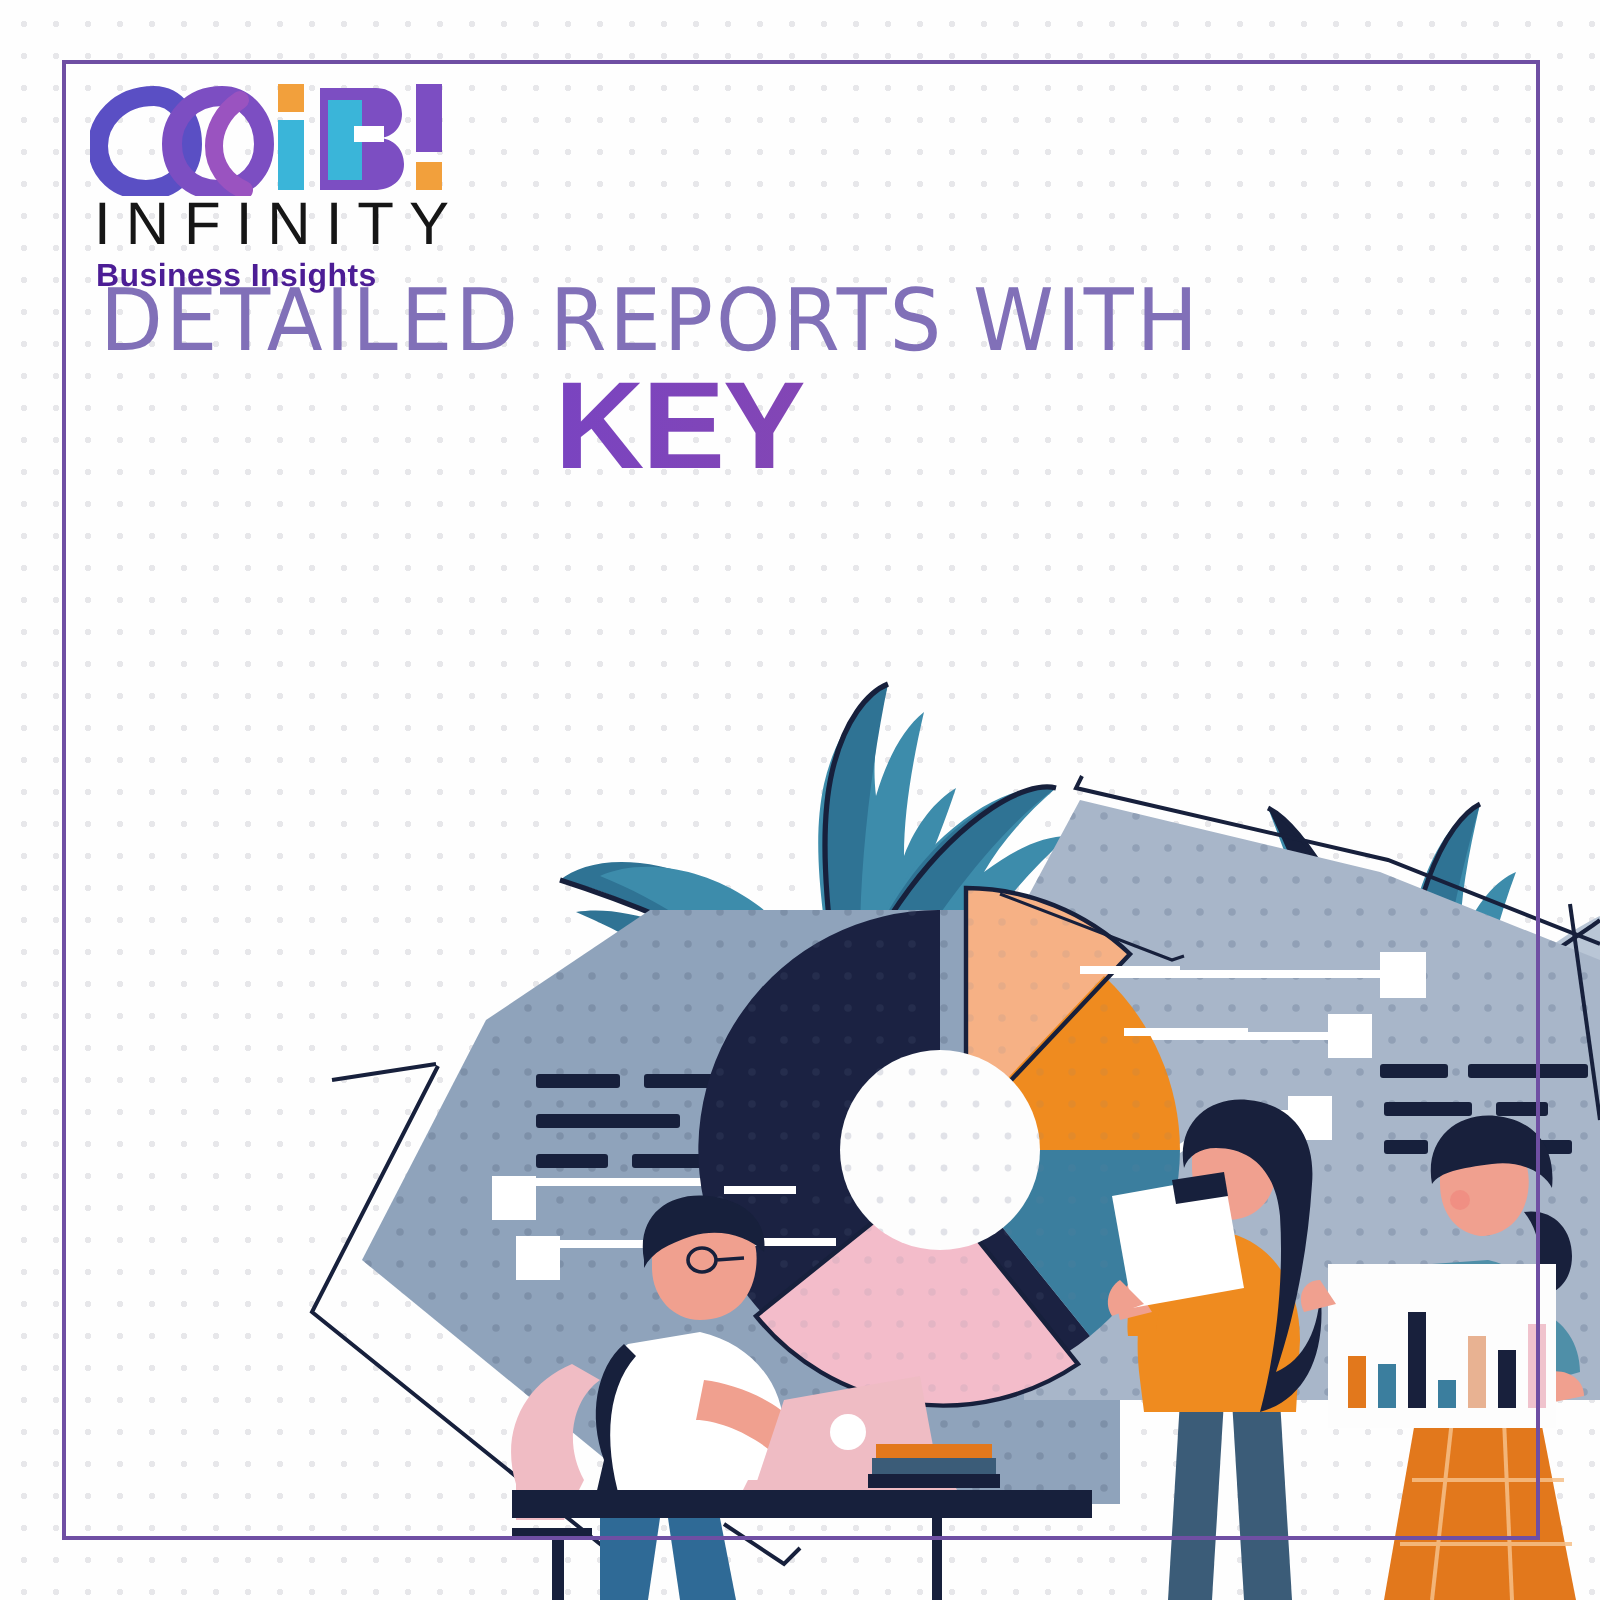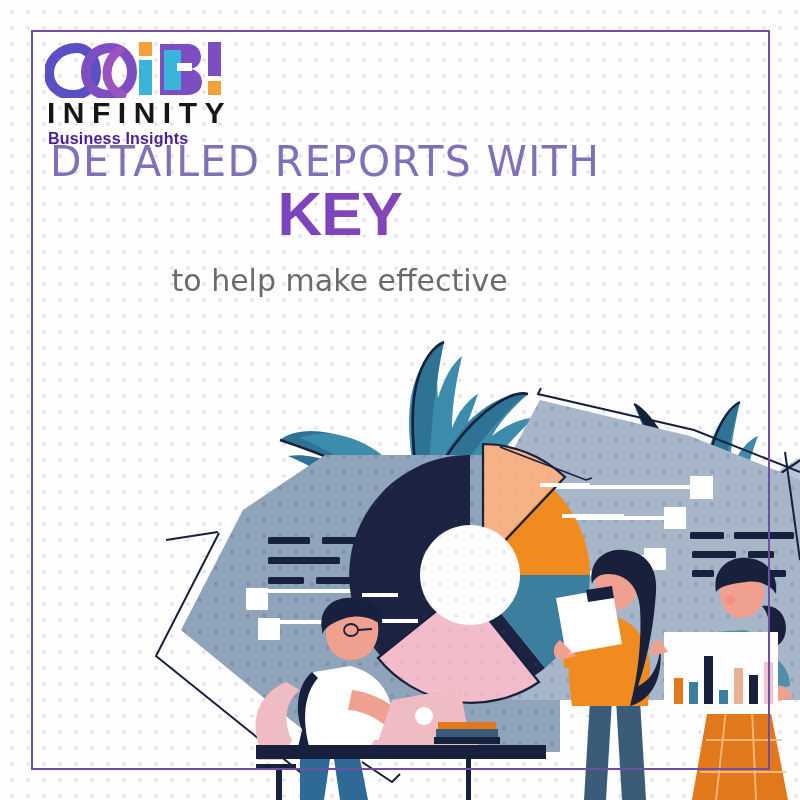--- a/index.html
+++ b/index.html
@@ -30,21 +30,21 @@
     border:2.5px solid #6f4fa3;
     pointer-events:none;
     z-index:6;
   }
   
   .logo { position:absolute; left:45px; top:38px; width:200px; z-index:8; }
   .logo-mark { position:relative; height:58px; width:175px; }
   .logo-text { margin-top:2px; }
   .logo-infinity {
     font-size:30px; letter-spacing:7.5px; color:#161616;
-    font-family:"Liberation Sans", sans-serif; font-weight:700;
+    font-family:"Liberation Sans", sans-serif; font-weight:400;
     line-height:1; padding-left:2px;
   }
   .logo-tag {
     font-size:16px; color:#4c1d95; font-weight:700;
     letter-spacing:0.2px; line-height:1.3; margin-top:1px; padding-left:3px;
   }
   
   .headline { position:absolute; left:50px; top:140px; z-index:8;text-align:center; }
   .kicker {
     font-size:43px; font-weight:400; color:#8170b8;
@@ -371,17 +371,16 @@
     <div class="logo-text">
       <div class="logo-infinity">INFINITY</div>
       <div class="logo-tag">Business Insights</div>
     </div>
   </div>
 
   <div class="headline">
     <div class="kicker">DETAILED REPORTS WITH</div>
     <div class="big1">KEY</div>
     <div class="sub">
-      <div>to help make effective</div>
     </div>
   </div>
 
 </div>
 
 </body></html>

